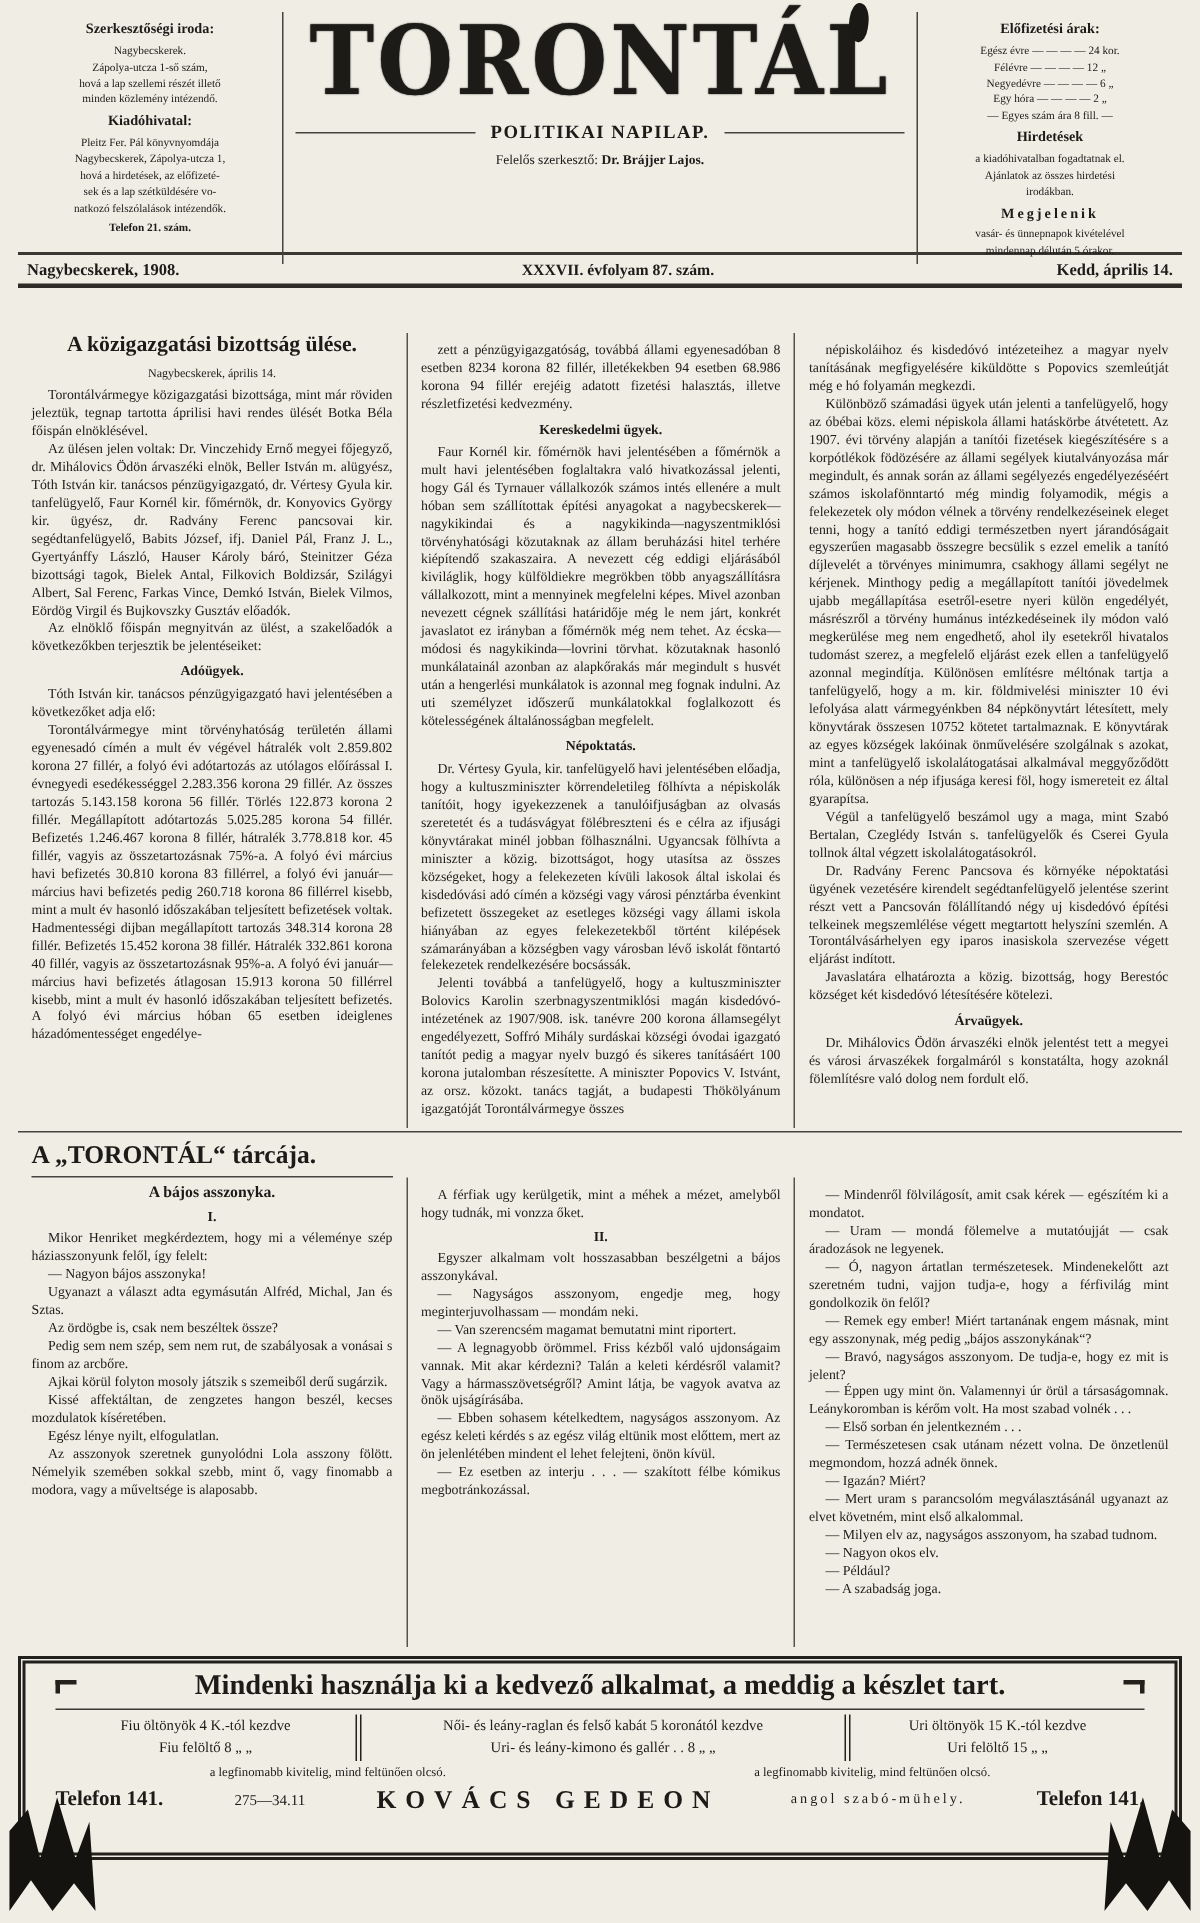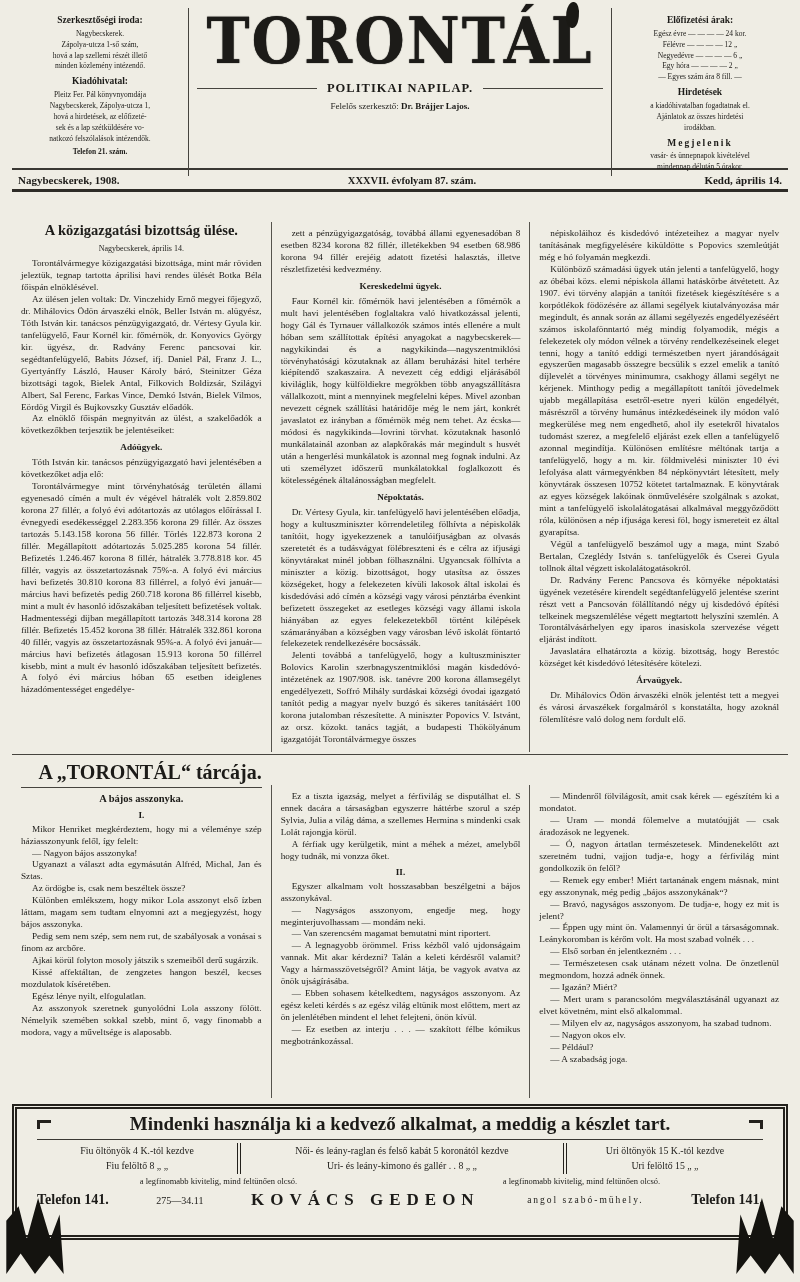--- a/index.html
+++ b/index.html
@@ -40,21 +40,21 @@
   .col + .col { border-left:1px solid #55534c;margin-top:30px; }
   .main-cols { height:560px; overflow:hidden; }
   .tarca-cols { height:344px; overflow:hidden; border-top:1px solid #46443e; margin-top:2px; }
   .article-title { font-size:14.5px; font-weight:bold; text-align:center; line-height:1.15; margin-bottom:5px; text-indent:0;margin-top:24px; }
   .blk-date { text-align:center; font-weight:normal; font-size:8px; margin-bottom:4px; }
   .blk-p, .blk-dlg { text-indent:11px; }
   .blk-sub { text-align:center; font-weight:bold; margin:5px 0 3px; }
   .blk-rn { text-align:center; font-weight:bold; margin:4px 0 2px; }
   .blk-line { text-align:center; }
   .tarca-title-wrap { border-bottom:1px solid #46443e; padding-bottom:4px; margin-bottom:4px; }
-  .tarca-title { font-size:20px; font-weight:bold; text-align:right; line-height:1.1; }
+  .tarca-title { font-size:17px; font-weight:bold; text-align:left; line-height:1.1; }
   .tarca-sub { font-size:10.5px; font-weight:bold; text-align:center; margin:2px 0 2px; }
   
   .adbox { border:5px double #23211c; margin-top:6px; height:136px; padding:4px 20px 4px; position:relative; }
   .ad-headline {
     display:flex; align-items:center; gap:8px;
     font-size:19px; font-weight:bold; text-align:center;
     border-bottom:1px solid #3a3833; padding-bottom:4px; margin-bottom:3px;
   }
   .ad-headline .txt { flex:1; }
   .brk { width:14px; height:9px; }
@@ -182,31 +182,29 @@
       <div class="tarca-title-wrap">
         <div class="tarca-title">A „TORONTÁL“ tárcája.</div>
       </div>
       <div class="tarca-sub">A bájos asszonyka.</div>
       <div>
           <div class="blk-rn">I.</div>
           <div class="blk-p">Mikor Henriket megkérdeztem, hogy mi a véleménye szép háziasszonyunk felől, így felelt:</div>
           <div class="blk-dlg">— Nagyon bájos asszonyka!</div>
           <div class="blk-p">Ugyanazt a választ adta egymásután Alfréd, Michal, Jan és Sztas.</div>
           <div class="blk-p">Az ördögbe is, csak nem beszéltek össze?</div>
-          <div class="blk-p">Különben emlékszem, hogy mikor Lola asszonyt első ízben láttam, magam sem tudtam elnyomni azt a megjegyzést, hogy bájos asszonyka.</div>
           <div class="blk-p">Pedig sem nem szép, sem nem rut, de szabályosak a vonásai s finom az arcbőre.</div>
           <div class="blk-p">Ajkai körül folyton mosoly játszik s szemeiből derű sugárzik.</div>
           <div class="blk-p">Kissé affektáltan, de zengzetes hangon beszél, kecses mozdulatok kíséretében.</div>
           <div class="blk-p">Egész lénye nyilt, elfogulatlan.</div>
           <div class="blk-p">Az asszonyok szeretnek gunyolódni Lola asszony fölött. Némelyik szemében sokkal szebb, mint ő, vagy finomabb a modora, vagy a műveltsége is alaposabb.</div>
         </div>
     </div>
     <div class="col">
       <div>
-          <div class="blk-p">Ez a tiszta igazság, melyet a férfivilág se disputálhat el. S ennek dacára a társaságban egyszerre háttérbe szorul a szép Sylvia, Julia a világ dáma, a szellemes Hermina s mindenki csak Lolát rajongja körül.</div>
           <div class="blk-p">A férfiak ugy kerülgetik, mint a méhek a mézet, amelyből hogy tudnák, mi vonzza őket.</div>
           <div class="blk-rn">II.</div>
           <div class="blk-p">Egyszer alkalmam volt hosszasabban beszélgetni a bájos asszonykával.</div>
           <div class="blk-dlg">— Nagyságos asszonyom, engedje meg, hogy meginterjuvolhassam — mondám neki.</div>
           <div class="blk-dlg">— Van szerencsém magamat bemutatni mint riportert.</div>
           <div class="blk-dlg">— A legnagyobb örömmel. Friss kézből való ujdonságaim vannak. Mit akar kérdezni? Talán a keleti kérdésről valamit? Vagy a hármasszövetségről? Amint látja, be vagyok avatva az önök ujságírásába.</div>
           <div class="blk-dlg">— Ebben sohasem kételkedtem, nagyságos asszonyom. Az egész keleti kérdés s az egész világ eltünik most előttem, mert az ön jelenlétében mindent el lehet felejteni, önön kívül.</div>
           <div class="blk-dlg">— Ez esetben az interju . . . — szakított félbe kómikus megbotránkozással.</div>
         </div>
     </div>

